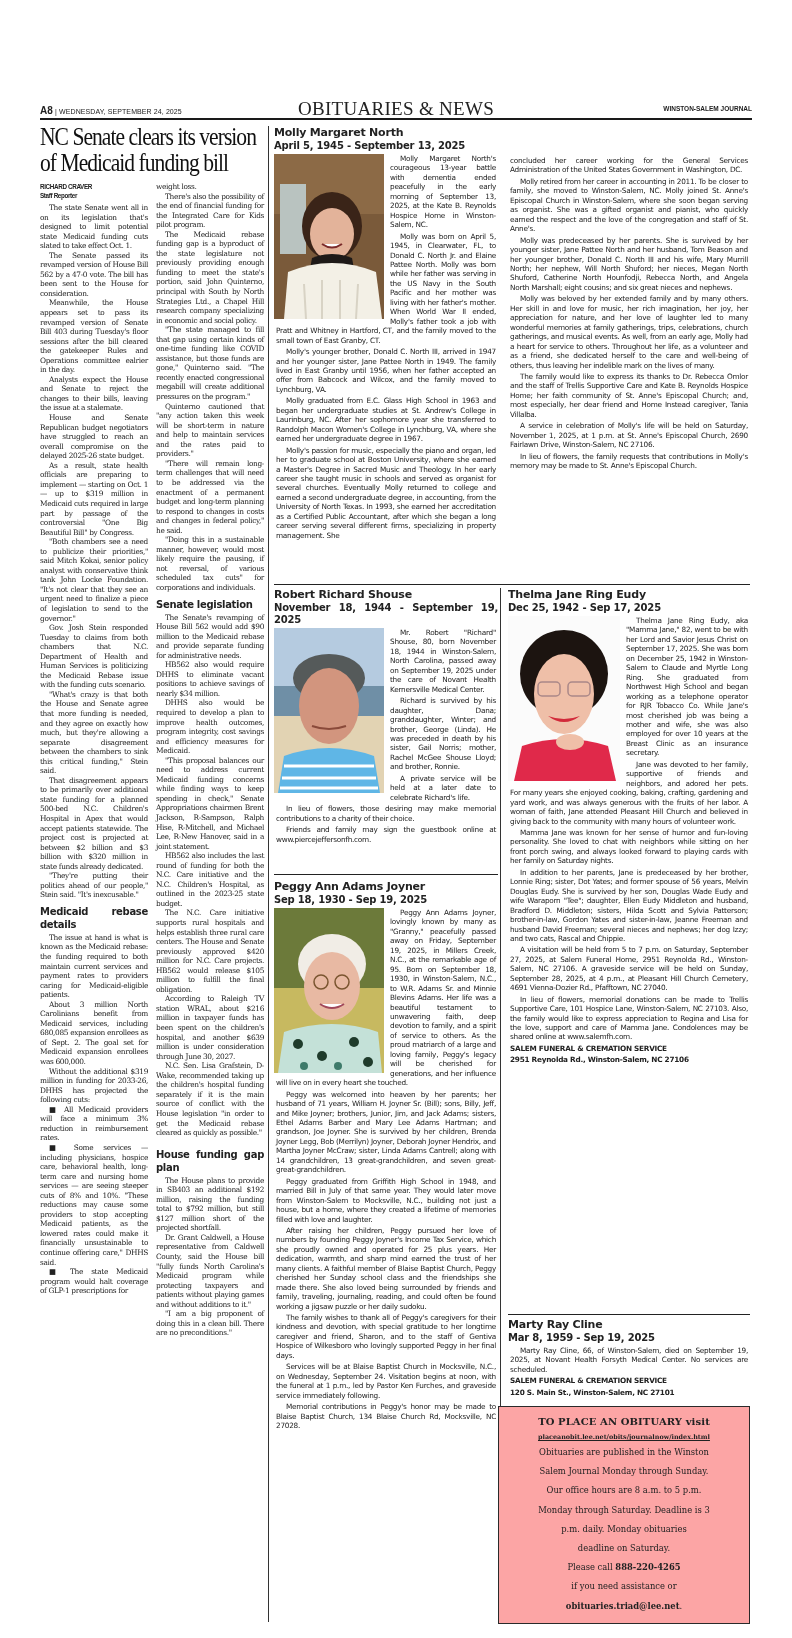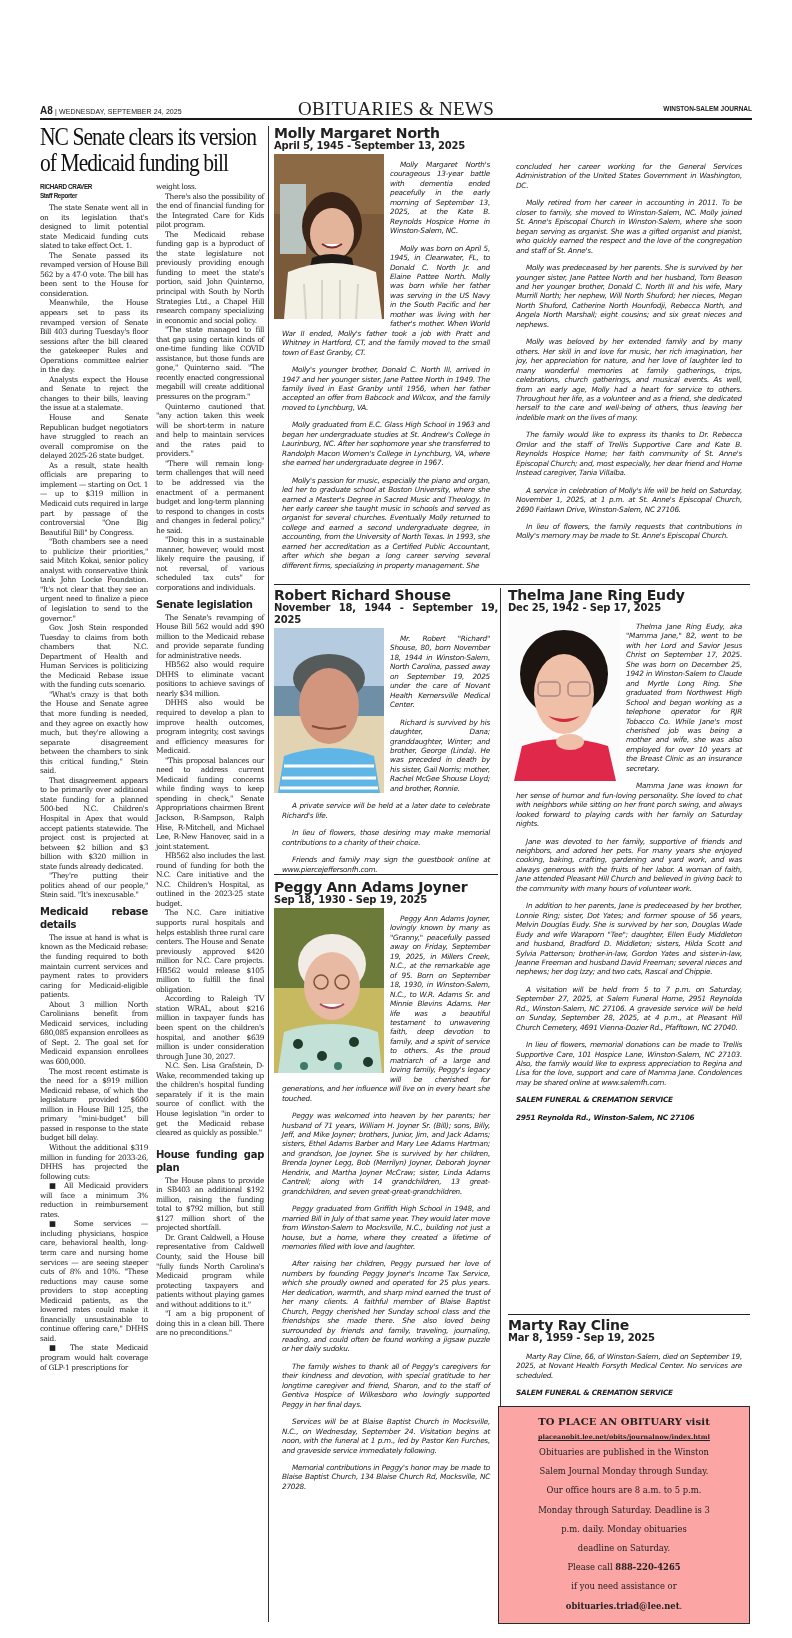--- a/index.html
+++ b/index.html
@@ -19,23 +19,23 @@
   .newscols { position: absolute; top: 58px; left: 0; width: 224px; }
   .ncol { position: absolute; top: 0; width: 108px; font-family: "DejaVu Serif", serif; font-size: 7.4px; line-height: 9.55px; text-align: justify; letter-spacing: -0.35px; color: #222; }
   .ncol p { margin: 0; text-indent: 9px; }
   .ncol .byline { font-family: "Liberation Sans", sans-serif; font-weight: bold; font-size: 6.3px; line-height: 9px; text-indent: 0; }
   .ncol .byline2 { font-family: "Liberation Sans", sans-serif; font-weight: bold; font-size: 6.3px; line-height: 10px; text-indent: 0; margin-bottom: 2px; }
   .ncol h3 { font-family: "DejaVu Sans", sans-serif; font-size: 10px; line-height: 13px; margin: 5px 0 2px 0; letter-spacing: -0.3px; }
   .vrule { position: absolute; left: 228px; top: 30px; width: 1px; height: 1496px; background: #333; }
 
   
   .obit { position: absolute; font-family: "DejaVu Sans", sans-serif; font-size: 7.3px; line-height: 9.45px; color: #222; text-align: justify; letter-spacing: -0.25px; }
-  .obit h2 { margin: 0; font-family: "DejaVu Sans", sans-serif; font-size: 14px; line-height: 14px; font-weight: bold; letter-spacing: -0.2px; }
+  .obit h2 { margin: 0; font-family: "DejaVu Sans", sans-serif; font-size: 11px; line-height: 14px; font-weight: bold; letter-spacing: -0.2px; }
   .obit .dates { font-weight: bold; font-size: 10px; line-height: 12px; margin-bottom: 1px; letter-spacing: -0.2px; }
-  .obit p { margin: 8px; text-indent: 10px; font-style: italic; }
+  .obit p { margin: 2px; text-indent: 10px; }
   .obit .photo { float: left; margin: 1px 6px 2px 0; }
   .obit .funeral { font-weight: bold; text-indent: 0; }
   .hrule { position: absolute; height: 1px; background: #222; }
   .vrule2 { position: absolute; width: 1px; background: #333; }
 
   .photo svg { display: block; }
 
   .place-box { position: absolute; left: 458px; top: 1310px; width: 252px; height: 218px; background: #cfe6c2; border: 1px solid #2a2a2a; box-sizing: border-box; text-align: center; font-family: "DejaVu Serif", serif; color: #222; }
   .place-box .title { font-weight: bold; font-size: 10px; margin-top: 9px; letter-spacing: 0.1px; }
   .place-box .url { font-weight: bold; font-size: 6.4px; text-decoration: underline; margin-top: 6px; }
@@ -74,21 +74,20 @@
             <p>"Both chambers see a need to publicize their priorities," said Mitch Kokai, senior policy analyst with conservative think tank John Locke Foundation. "It's not clear that they see an urgent need to finalize a piece of legislation to send to the governor."</p>
             <p>Gov. Josh Stein responded Tuesday to claims from both chambers that N.C. Department of Health and Human Services is politicizing the Medicaid Rebase issue with the funding cuts scenario.</p>
             <p>"What's crazy is that both the House and Senate agree that more funding is needed, and they agree on exactly how much, but they're allowing a separate disagreement between the chambers to sink this critical funding," Stein said.</p>
             <p>That disagreement appears to be primarily over additional state funding for a planned 500-bed N.C. Children's Hospital in Apex that would accept patients statewide. The project cost is projected at between $2 billion and $3 billion with $320 million in state funds already dedicated.</p>
             <p>"They're putting their politics ahead of our people," Stein said. "It's inexcusable."</p>
           </div>
         <h3>Medicaid rebase details</h3>
         <div id="col1b">
             <p>The issue at hand is what is known as the Medicaid rebase: the funding required to both maintain current services and payment rates to providers caring for Medicaid-eligible patients.</p>
             <p>About 3 million North Carolinians benefit from Medicaid services, including 680,085 expansion enrollees as of Sept. 2. The goal set for Medicaid expansion enrollees was 600,000.</p>
-            <p>The most recent estimate is the need for a $919 million Medicaid rebase, of which the legislature provided $600 million in House Bill 125, the primary "mini-budget" bill passed in response to the state budget bill delay.</p>
             <p>Without the additional $319 million in funding for 2033-26, DHHS has projected the following cuts:</p>
             <p>■ All Medicaid providers will face a minimum 3% reduction in reimbursement rates.</p>
             <p>■ Some services — including physicians, hospice care, behavioral health, long-term care and nursing home services — are seeing steeper cuts of 8% and 10%. "These reductions may cause some providers to stop accepting Medicaid patients, as the lowered rates could make it financially unsustainable to continue offering care," DHHS said.</p>
             <p>■ The state Medicaid program would halt coverage of GLP-1 prescriptions for</p>
           </div>
       </div>
       <div class="ncol" style="left:116px;">
         <div id="col2">
             <p style="text-indent: 0px;">weight loss.</p>
             <p>There's also the possibility of the end of financial funding for the Integrated Care for Kids pilot program.</p>
@@ -228,22 +227,22 @@
         <ellipse cx="56" cy="78" rx="30" ry="40" fill="#efbfa8"></ellipse>
         <rect x="30" y="66" width="22" height="14" rx="4" fill="none" stroke="#a88" stroke-width="1.5"></rect>
         <rect x="60" y="66" width="22" height="14" rx="4" fill="none" stroke="#a88" stroke-width="1.5"></rect>
         <path d="M40 100 Q56 112 72 100 Q56 106 40 100" fill="#d22a3a"></path>
         <path d="M6 165 L14 130 Q56 116 100 130 L108 165 Z" fill="#e0294a"></path>
         <ellipse cx="62" cy="126" rx="14" ry="8" fill="#efbfa8"></ellipse>
       </svg>
     </div>
     <div id="eudy-p">
         <p>Thelma Jane Ring Eudy, aka "Mamma Jane," 82, went to be with her Lord and Savior Jesus Christ on September 17, 2025. She was born on December 25, 1942 in Winston-Salem to Claude and Myrtle Long Ring. She graduated from Northwest High School and began working as a telephone operator for RJR Tobacco Co. While Jane's most cherished job was being a mother and wife, she was also employed for over 10 years at the Breast Clinic as an insurance secretary.</p>
+        <p>Jane was devoted to her family, supportive of friends and neighbors, and adored her pets. For many years she enjoyed cooking, baking, crafting, gardening and yard work, and was always generous with the fruits of her labor. A woman of faith, Jane attended Pleasant Hill Church and believed in giving back to the community with many hours of volunteer work.</p>
         <p>Mamma Jane was known for her sense of humor and fun-loving personality. She loved to chat with neighbors while sitting on her front porch swing, and always looked forward to playing cards with her family on Saturday nights.</p>
-        <p>Jane was devoted to her family, supportive of friends and neighbors, and adored her pets. For many years she enjoyed cooking, baking, crafting, gardening and yard work, and was always generous with the fruits of her labor. A woman of faith, Jane attended Pleasant Hill Church and believed in giving back to the community with many hours of volunteer work.</p>
         <p>In addition to her parents, Jane is predeceased by her brother, Lonnie Ring; sister, Dot Yates; and former spouse of 56 years, Melvin Douglas Eudy. She is survived by her son, Douglas Wade Eudy and wife Waraporn "Tee"; daughter, Ellen Eudy Middleton and husband, Bradford D. Middleton; sisters, Hilda Scott and Sylvia Patterson; brother-in-law, Gordon Yates and sister-in-law, Jeanne Freeman and husband David Freeman; several nieces and nephews; her dog Izzy; and two cats, Rascal and Chippie.</p>
         <p>A visitation will be held from 5 to 7 p.m. on Saturday, September 27, 2025, at Salem Funeral Home, 2951 Reynolda Rd., Winston-Salem, NC 27106. A graveside service will be held on Sunday, September 28, 2025, at 4 p.m., at Pleasant Hill Church Cemetery, 4691 Vienna-Dozier Rd., Pfafftown, NC 27040.</p>
         <p>In lieu of flowers, memorial donations can be made to Trellis Supportive Care, 101 Hospice Lane, Winston-Salem, NC 27103. Also, the family would like to express appreciation to Regina and Lisa for the love, support and care of Mamma Jane. Condolences may be shared online at www.salemfh.com.</p>
       </div>
     <p class="funeral">SALEM FUNERAL &amp; CREMATION SERVICE</p>
     <p class="funeral">2951 Reynolda Rd., Winston-Salem, NC  27106</p>
   </div>
 
   <div class="hrule" style="left:468px; top:1218px; width:242px;"></div>
 

